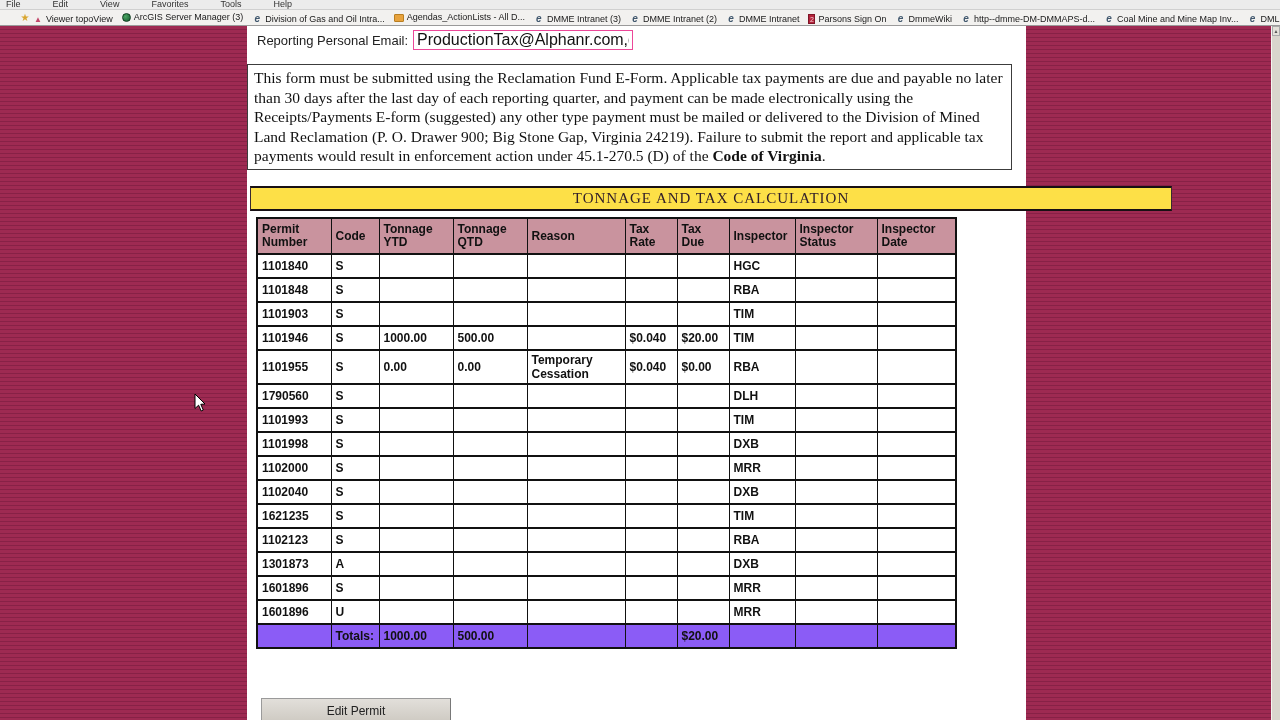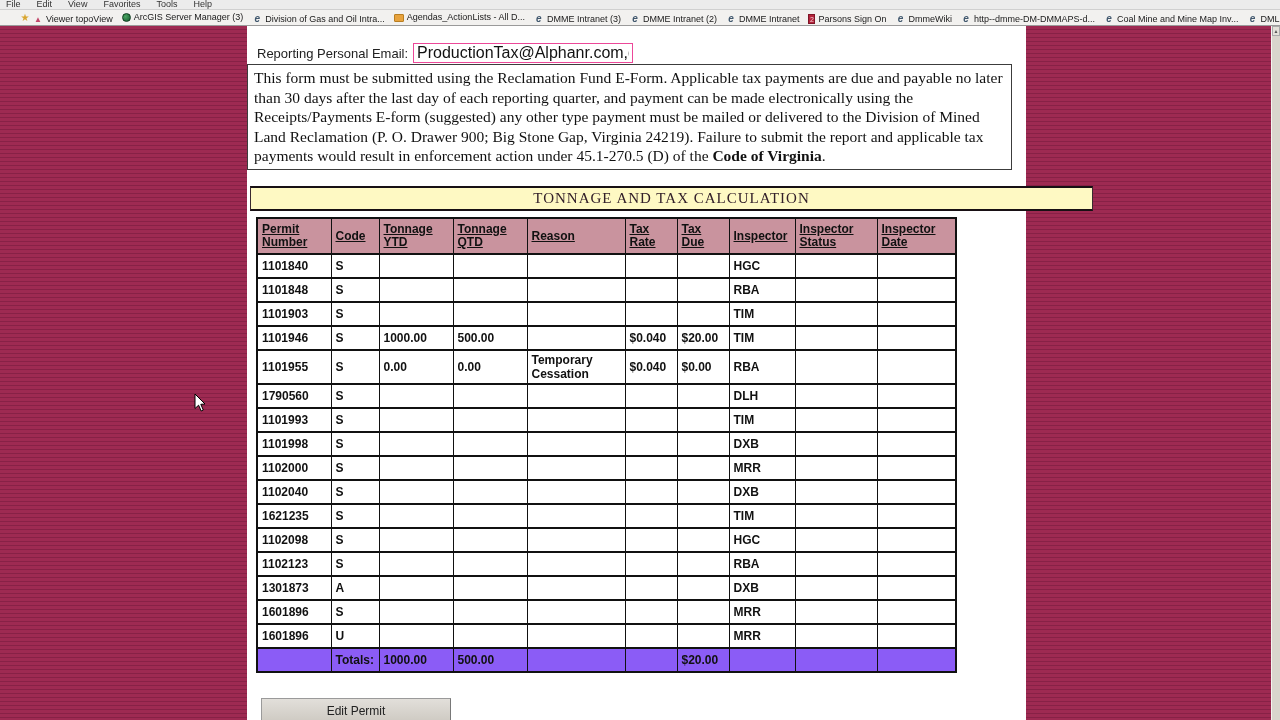--- a/index.html
+++ b/index.html
@@ -3,21 +3,21 @@
 <meta charset="utf-8">
 <style>
   * { box-sizing: border-box; margin: 0; padding: 0; }
   html,body { width:1280px; height:720px; overflow:hidden; }
   body { font-family:"Liberation Sans", sans-serif; background:#fff; }
   #screen { position:relative; width:1280px; height:720px; overflow:hidden; }
 
   
   #menubar { position:absolute; left:0; top:0; width:1280px; height:10px;
     background:#ececec; border-bottom:1px solid #d0d0d0; display:flex; align-items:flex-end;
-    padding-left:6px; gap:16px; font-size:9px; color:#333; overflow:hidden; }
+    padding-left:6px; gap:32px; font-size:9px; color:#333; overflow:hidden; }
   #menubar span { line-height:10px; }
 
   #favbar { position:absolute; left:0; top:10px; width:1280px; height:16px;
     background:#f2f1ef; border-bottom:1px solid #9a9a9a; display:flex; align-items:center;
     padding-left:20px; font-size:9px; color:#1a1a1a; overflow:hidden; white-space:nowrap; }
   .fav-item { display:inline-flex; align-items:center; margin-right:9px; }
   .fav-label { line-height:10px; }
   .icon { display:inline-block; width:10px; height:10px; margin-right:3px;
     font-size:9px; line-height:10px; text-align:center; flex:0 0 auto; }
   .icon-star::before { content:"★"; color:#d9a62e; font-size:10px; }
@@ -30,40 +30,40 @@
   .icon-parsons { width:7px; height:10px; background:#b5233a; border:1px solid #7e1527; color:#fff; }
   .icon-parsons::before { content:"2"; font-size:7px; color:#f3cdd4; display:block; line-height:9px; }
 
   
   #page { position:absolute; left:0; top:26px; width:1280px; height:694px; overflow:hidden;
     background:repeating-linear-gradient(to bottom, #9e2a52 0px, #9e2a52 3px, #872146 3px, #872146 4px); }
 
   #content-col { position:absolute; left:247px; top:0; width:779px; height:694px;
     background:#fff; }
 
-  .email-row { position:absolute; left:10px; top:17px; display:flex; align-items:center; }
+  .email-row { position:absolute; left:10px; top:4px; display:flex; align-items:center; }
   .email-label { font-size:13px; color:#222; margin-right:5px; }
   .email-input { width:220px; height:20px; border:1px solid #ec4899; font-size:16px;
     font-family:"Liberation Sans", sans-serif; color:#111; padding:3px 3px; background:#fff; }
 
   .instructions { position:absolute; left:0; top:38px; width:765px;
     border:1px solid #3c3c3c; padding:3px 6px; font-family:"Liberation Serif", serif;
     font-size:15.5px; line-height:19.5px; color:#111; }
 
-  .table-title { position:absolute; left:3px; top:160px; width:843px; height:25px;
-    background:#fef9c3; border:1px solid #3a2a30; border-top:2px solid #181014;
+  .table-title { position:absolute; left:3px; top:160px; width:922px; height:25px;
+    background:#fde047; border:1px solid #3a2a30; border-top:2px solid #181014;
     border-bottom:2px solid #181014; text-align:center; font-family:"Liberation Serif", serif;
     font-size:15px; letter-spacing:1px; color:#33202a; line-height:21px; }
 
   table.tax { position:absolute; left:9px; top:191px; border-collapse:collapse;
     table-layout:fixed; width:699px; border:2px solid #111;
     font-size:12px; font-weight:bold; color:#111; }
   table.tax th, table.tax td { border:1px solid #111; border-top-width:2px; border-bottom-width:2px;
     padding:2px 4px; text-align:left; vertical-align:middle; overflow:hidden; }
-  table.tax th { background:#c9939e; text-decoration:underline; white-space:pre-line;
+  table.tax th { background:#c9939e; white-space:pre-line;
     line-height:13px; height:36px; font-weight:bold; }
   table.tax tbody tr { height:24px; }
   table.tax tr.totals td { background:#8b5cf6; height:16px; }
   .c0{width:74px}.c1{width:48px}.c2{width:74px}.c3{width:74px}.c4{width:98px}
   .c5{width:52px}.c6{width:52px}.c7{width:66px}.c8{width:82px}.c9{width:79px}
 
   .edit-btn { position:absolute; left:14px; top:672px; width:190px; height:26px;
     background:linear-gradient(#e2dfda,#cdc9c1); border:1px solid #9a9a9a;
     border-right-color:#787878; border-bottom-color:#787878;
     font-family:"Liberation Sans", sans-serif; font-size:12px; color:#222; }
@@ -306,32 +306,20 @@
               <td class="c2"></td>
               <td class="c3"></td>
               <td class="c4"></td>
               <td class="c5"></td>
               <td class="c6"></td>
               <td class="c7">TIM</td>
               <td class="c8"></td>
               <td class="c9"></td>
             </tr>
             <tr>
-              <td class="c0">1102098</td>
-              <td class="c1">S</td>
-              <td class="c2"></td>
-              <td class="c3"></td>
-              <td class="c4"></td>
-              <td class="c5"></td>
-              <td class="c6"></td>
-              <td class="c7">HGC</td>
-              <td class="c8"></td>
-              <td class="c9"></td>
-            </tr>
-            <tr>
               <td class="c0">1102123</td>
               <td class="c1">S</td>
               <td class="c2"></td>
               <td class="c3"></td>
               <td class="c4"></td>
               <td class="c5"></td>
               <td class="c6"></td>
               <td class="c7">RBA</td>
               <td class="c8"></td>
               <td class="c9"></td>

